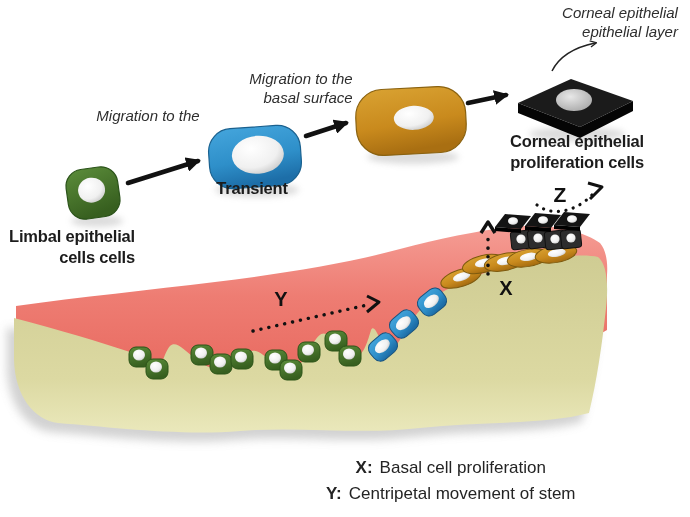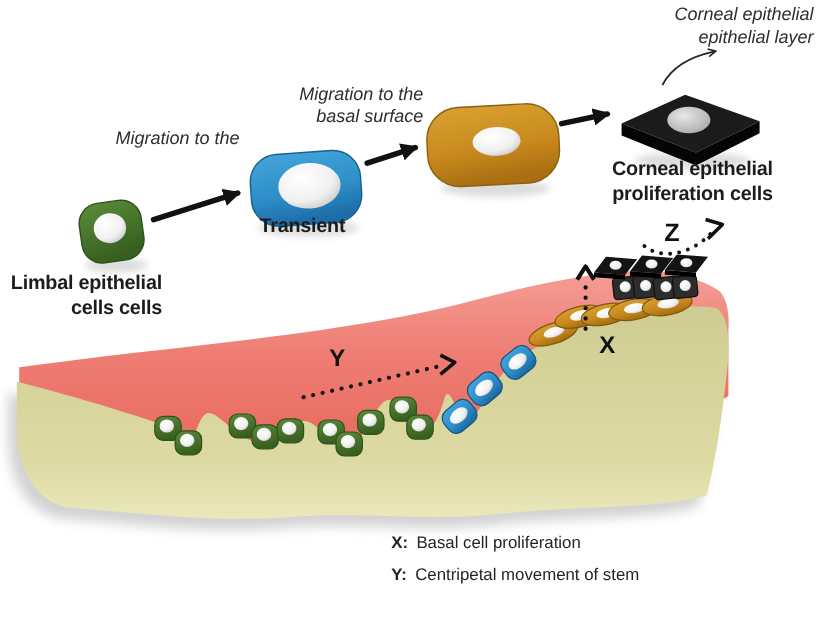--- a/index.html
+++ b/index.html
@@ -8,21 +8,21 @@
     font-family:"Liberation Sans", sans-serif;color:#222;
   }
   #stage svg{position:absolute;left:0;top:0;}
   .lbl{position:absolute;transform:translateX(-50%);text-align:right;white-space:nowrap;}
   .lbl-italic{font-style:italic;font-size:15px;line-height:19px;color:#2e2e2e;}
   .lbl-bold{font-weight:bold;font-size:16.5px;line-height:21px;color:#1c1c1c;letter-spacing:-0.2px;}
   .marker-letter{position:absolute;transform:translateX(-50%);font-weight:bold;color:#111;}
   .mk-x{left:506px;top:277px;font-size:20px;}
   .mk-y{left:281px;top:288px;font-size:20px;}
   .mk-z{left:560px;top:183px;font-size:21px;}
-  .legend{position:absolute;left:326px;top:439px;font-size:14px;line-height:26px;color:#242424;}
+  .legend{position:absolute;left:326px;top:455px;font-size:17px;line-height:26px;color:#242424;text-align:center;}
   .legend-row b{font-weight:bold;margin-right:7px;}
 </style>
 </head>
 <body>
 
 <div id="stage">
 
 <svg width="690" height="517" viewBox="0 0 690 517">
   <defs>
     <linearGradient id="gPink" x1="0" y1="0" x2="0" y2="1">

